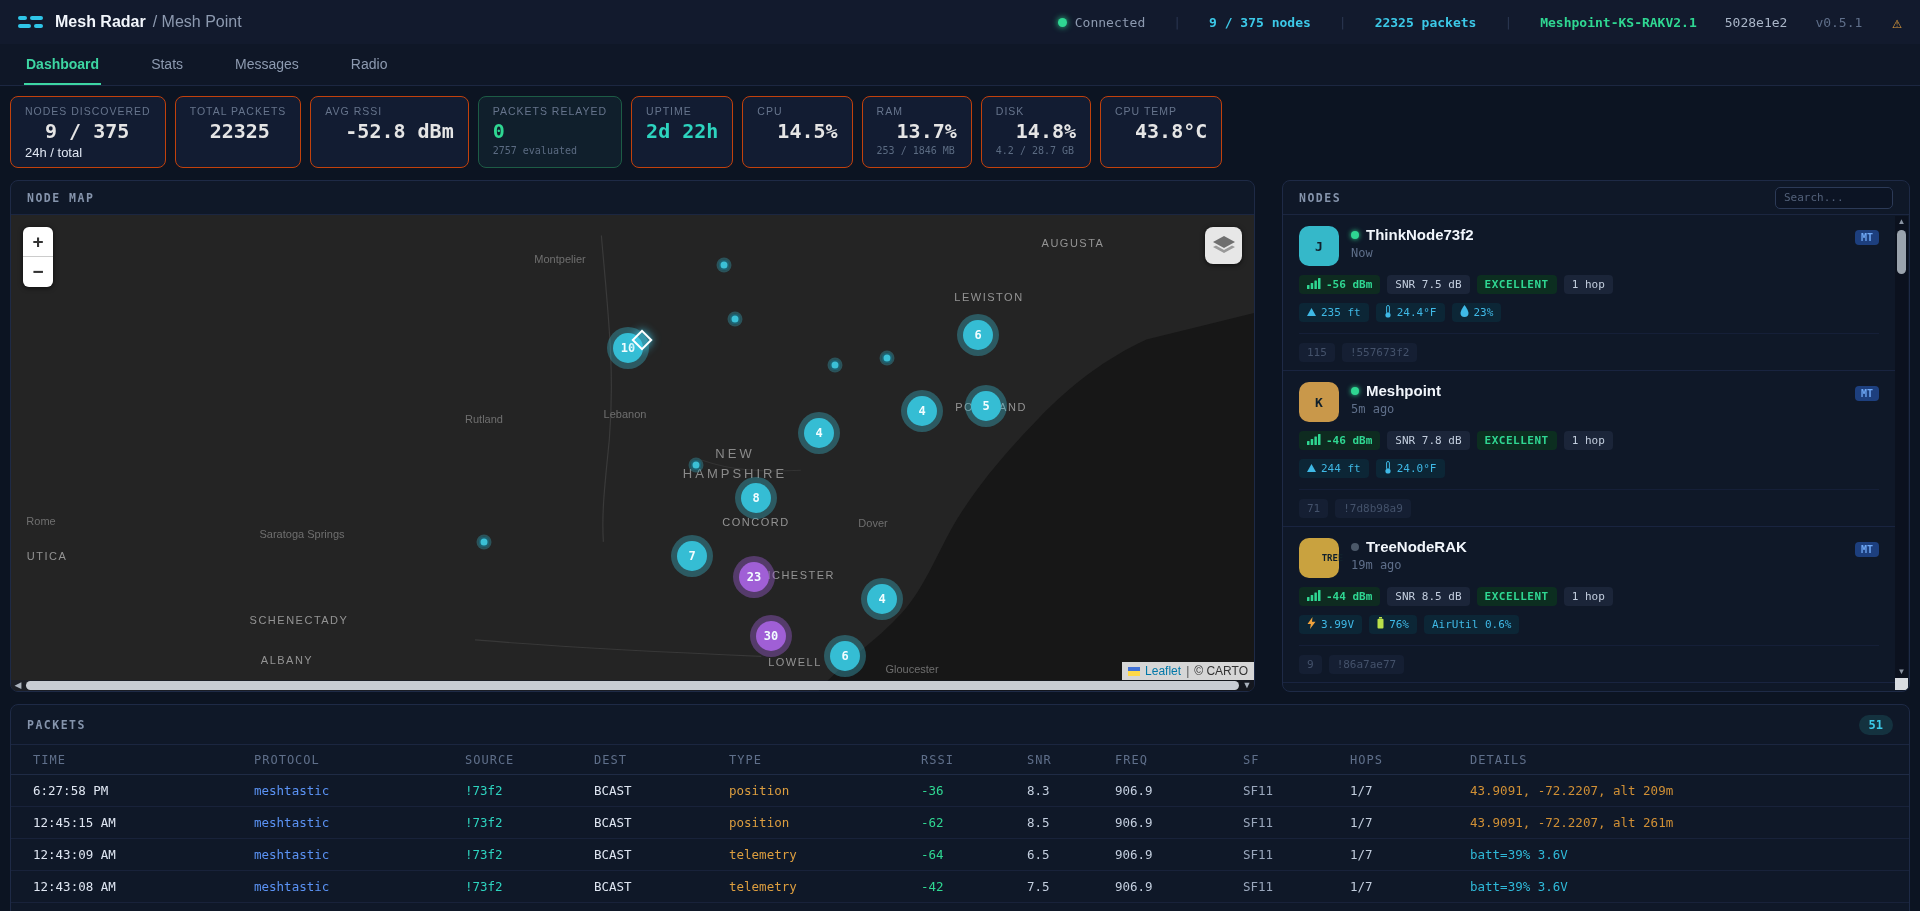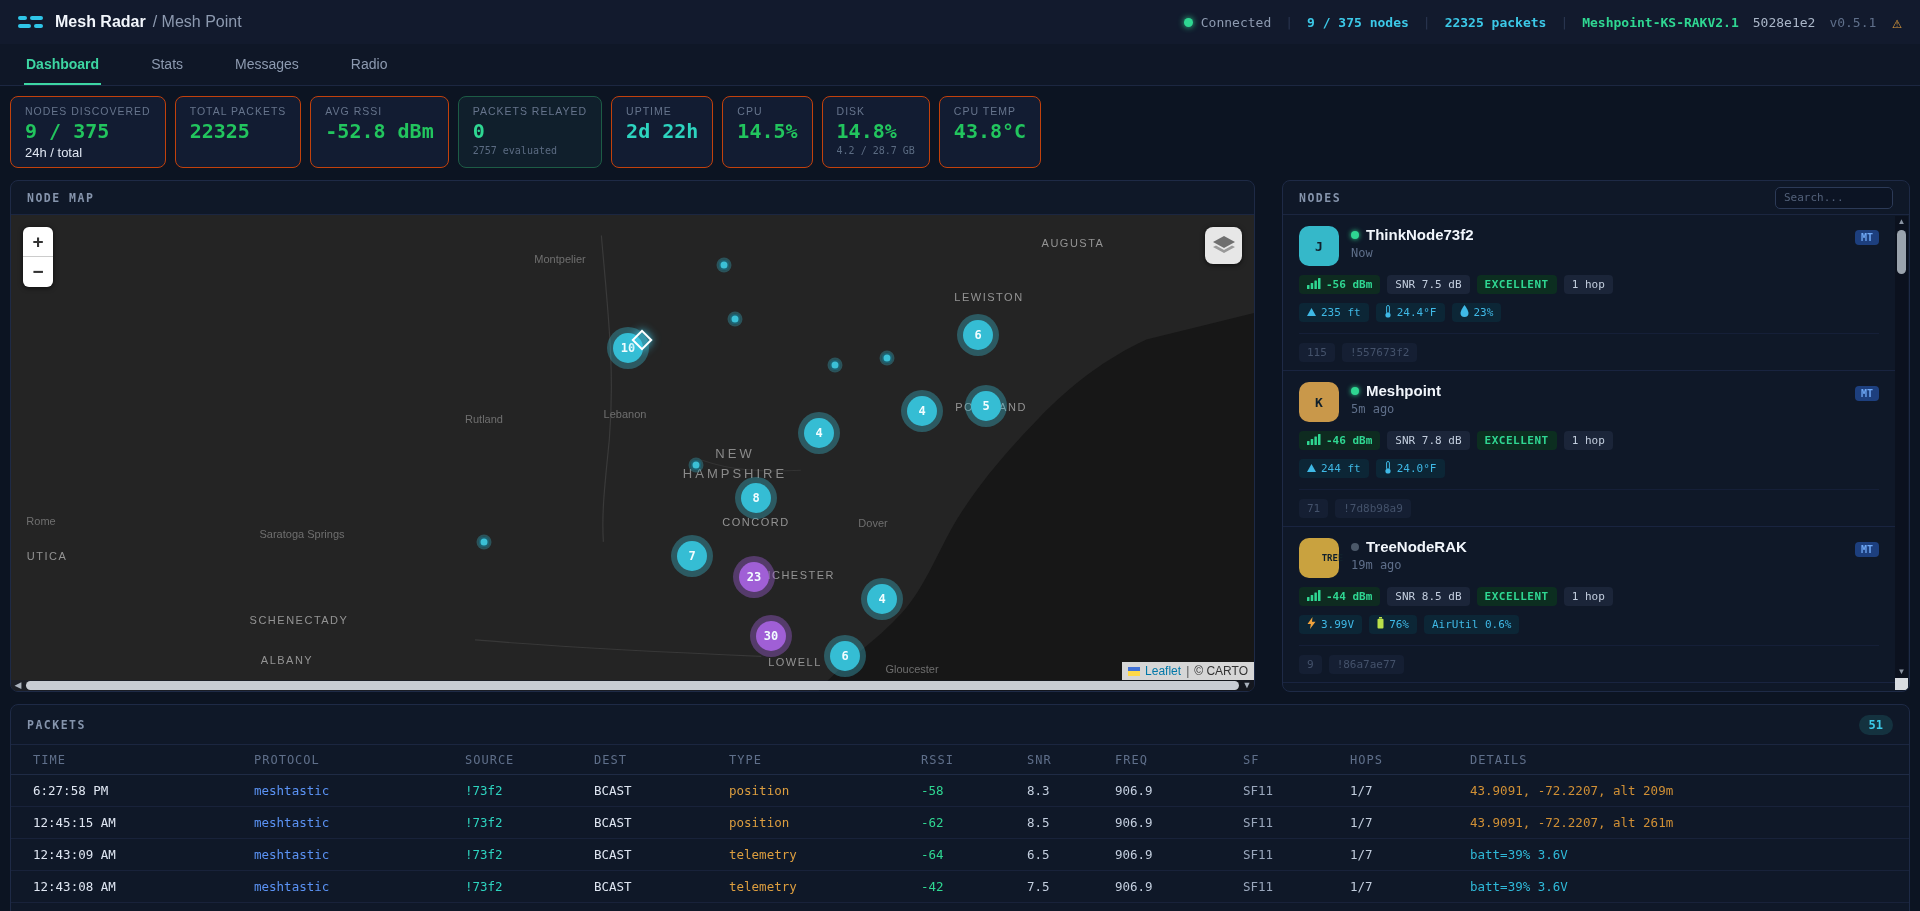--- a/index.html
+++ b/index.html
@@ -7,42 +7,42 @@
   body { font-family:"Liberation Sans", sans-serif; color:#dfe6f2; }
 
   
   .topbar { height:44px; background:#121a2d; display:flex; align-items:center; padding:0 18px; }
   .logo { display:flex; flex-direction:column; gap:4px; margin-right:12px; }
   .logo .lrow { display:flex; gap:3px; }
   .logo .bar { height:4px; border-radius:2px; background:#2fc5e8; }
   .b1{width:9px;} .b2{width:13px;} .b3{width:13px;} .b4{width:9px;}
   .app-title { font-size:16px; font-weight:bold; color:#f2f6fc; }
   .app-sub { font-size:16px; color:#8d9ab0; font-weight:normal; margin-left:7px; }
-  .topbar-right { margin-left:auto; display:flex; align-items:center; gap:14px; font-family:"DejaVu Sans Mono", monospace; font-size:13px; }
+  .topbar-right { margin-left:auto; display:flex; align-items:center; gap:28px; font-family:"DejaVu Sans Mono", monospace; font-size:13px; }
   .conn { display:flex; align-items:center; gap:8px; color:#8d9ab0; }
   .conn-dot { width:9px; height:9px; border-radius:50%; background:#2fd792; box-shadow:0 0 6px #2fd792; }
   .tsep { color:#2a3650; }
   .tstat { color:#3cc9e8; font-weight:bold; }
   .device { color:#2fd792; font-weight:bold; }
   .devid { color:#aab6c8; }
   .ver { color:#5f6f8a; }
   .warn { color:#e8a23c; font-size:16px; margin-left:2px; }
 
   
   .tabs { height:42px; display:flex; align-items:stretch; padding:0 24px; gap:48px; border-bottom:1px solid #1c2741; background:#0f1727; }
   .tab { display:flex; align-items:center; font-size:14px; color:#8d9ab0; cursor:pointer; border-bottom:2px solid transparent; padding:0 2px; }
   .tab.active { color:#3dd6a3; border-bottom-color:#3dd6a3; font-weight:bold; }
 
   
   .cards { display:flex; gap:9px; margin:10px 10px 0; }
   .card { background:#121c32; border:1px solid #c2410c; border-radius:8px; padding:8px 14px 7px; min-height:64px; }
   .card.hl { border-color:#1d5c45; background:#101f2c; }
   .card-label { font-size:10.5px; letter-spacing:1px; color:#66748c; white-space:nowrap; }
   .card-value { font-family:"DejaVu Sans Mono", monospace; font-size:20px; font-weight:bold; margin-top:2px; white-space:nowrap; }
-  .v-cyan { color:#22c55e; } .v-green { color:#2fd792; } .v-teal { color:#2dd4bf; }
+  .v-cyan { color:#e5e5e5;margin-left:20px; } .v-green { color:#2fd792; } .v-teal { color:#2dd4bf; }
   .card-sub { margin-top:2px; white-space:nowrap; }
   .sub-primary { font-size:13px; color:#dfe6f2; }
   .sub-mono { font-family:"DejaVu Sans Mono", monospace; font-size:10px; color:#5b6b82; }
 
   
   .main { display:flex; gap:27px; margin:12px 10px 0; height:512px; }
   .panel { background:#0f1828; border:1px solid #1e2a46; border-radius:8px; display:flex; flex-direction:column; overflow:hidden; }
   .panel-head { min-height:34px; padding:0 16px; display:flex; align-items:center; border-bottom:1px solid #1b2640;
     font-family:"DejaVu Sans Mono", monospace; font-size:11.5px; font-weight:bold; letter-spacing:1.5px; color:#8594ac; }
 
@@ -193,20 +193,25 @@
         <div class="card-value v-green">0</div>
         <div class="card-sub sub-mono">2757 evaluated</div>
       </div>
       <div class="card">
         <div class="card-label">UPTIME</div>
         <div class="card-value v-teal">2d 22h</div>
       </div>
       <div class="card">
         <div class="card-label">CPU</div>
         <div class="card-value v-cyan">14.5%</div>
+      </div>
+      <div class="card">
+        <div class="card-label">RAM</div>
+        <div class="card-value v-cyan">13.7%</div>
+        <div class="card-sub sub-mono">253 / 1846 MB</div>
       </div>
       <div class="card">
         <div class="card-label">DISK</div>
         <div class="card-value v-cyan">14.8%</div>
         <div class="card-sub sub-mono">4.2 / 28.7 GB</div>
       </div>
       <div class="card">
         <div class="card-label">CPU TEMP</div>
         <div class="card-value v-cyan">43.8°C</div>
       </div>
@@ -514,21 +519,21 @@
           <span>SF</span>
           <span>HOPS</span>
           <span>DETAILS</span>
         </div>
         <div class="prow">
           <span class="c-time">6:27:58 PM</span>
           <span class="c-proto">meshtastic</span>
           <span class="c-src">!73f2</span>
           <span class="c-dest">BCAST</span>
           <span class="c-type">position</span>
-          <span class="c-rssi">-58</span>
+          <span class="c-rssi">-36</span>
           <span class="c-snr">8.3</span>
           <span class="c-freq">906.9</span>
           <span class="c-sf">SF11</span>
           <span class="c-hops">1/7</span>
           <span class="c-det k-position">43.9091, -72.2207, alt 209m</span>
         </div>
         <div class="prow">
           <span class="c-time">12:45:15 AM</span>
           <span class="c-proto">meshtastic</span>
           <span class="c-src">!73f2</span>

